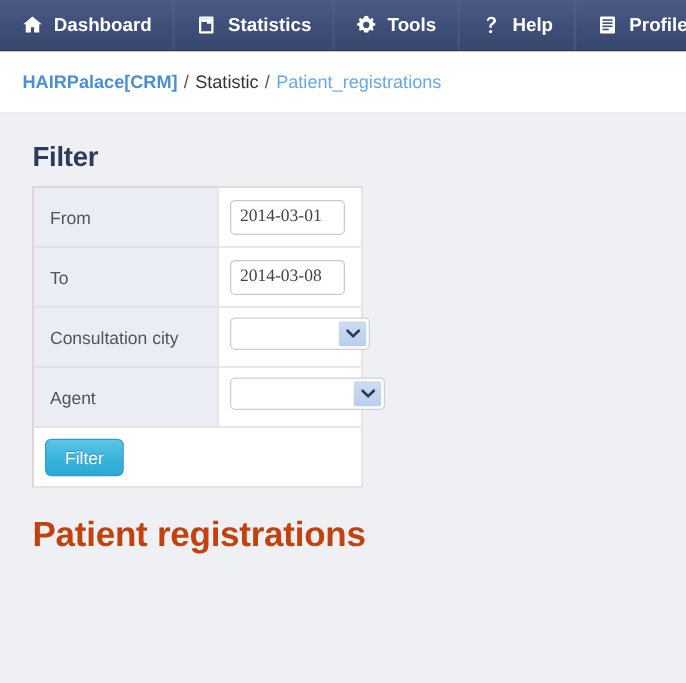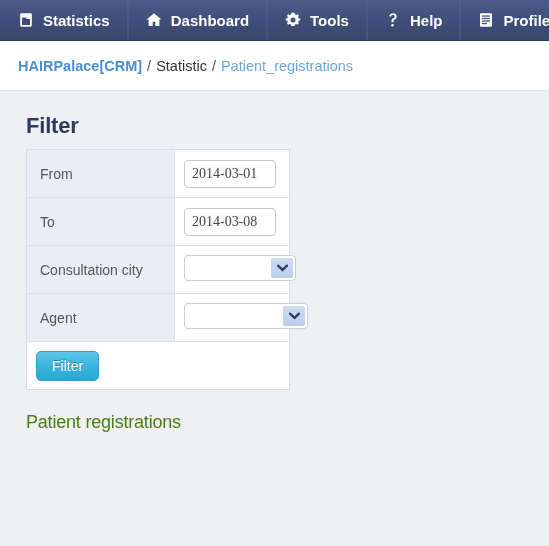--- a/index.html
+++ b/index.html
@@ -165,54 +165,54 @@
     border: 1px solid #2b9fc7;
     border-radius: 5px;
     padding: 6px 15px;
     cursor: pointer;
   }
 
   
   .results { margin-top: 22px; }
   h2.results-title {
     margin: 0 0 4px 0;
-    font-size: 18px;
-    font-weight: normal;
-    color: #4d7c0f;
+    font-size: 28px;
+    font-weight: bold;
+    color: #c2410c;
     letter-spacing: -0.2px;
   }
   .no-result {
     font-size: 14px;
     color: #3a4252;
   }
 </style>
 </head>
 <body>
 
 <div class="navbar">
+
+  <div class="nav-item">
+    <span class="nav-icon">
+      <svg width="18" height="18" viewBox="0 0 18 18">
+          <path d="M9 2.2 1.6 8.4h2V15h4.1v-4.2h2.6V15h4.1V8.4h2z" fill="#fff"></path>
+        </svg>
+    </span>
+    <span class="nav-label">Dashboard</span>
+  </div>
 
   <div class="nav-item">
     <span class="nav-icon">
       <svg width="18" height="18" viewBox="0 0 18 18">
         <rect x="3.2" y="2.2" width="11.6" height="13.6" rx="1" fill="#fff"></rect>
         <rect x="5" y="4" width="8" height="10" fill="#3f4f79"></rect>
         <rect x="5" y="4" width="8" height="2.6" fill="#fff"></rect>
         <rect x="9.6" y="4" width="3.4" height="4" fill="#fff"></rect>
       </svg>
     </span>
     <span class="nav-label">Statistics</span>
-  </div>
-
-  <div class="nav-item">
-    <span class="nav-icon">
-      <svg width="18" height="18" viewBox="0 0 18 18">
-          <path d="M9 2.2 1.6 8.4h2V15h4.1v-4.2h2.6V15h4.1V8.4h2z" fill="#fff"></path>
-        </svg>
-    </span>
-    <span class="nav-label">Dashboard</span>
   </div>
 
   <div class="nav-item">
     <span class="nav-icon">
       <svg width="18" height="18" viewBox="0 0 18 18">
         <path fill="#fff" d="M9 1.6l1.5.35.5 1.6 1.35.55 1.45-.8 1.1 1.1-.8 1.45.55 1.35 1.6.5v1.58l-1.6.5-.55 1.35.8 1.45-1.1 1.1-1.45-.8-1.35.55-.5 1.6H7.4l-.5-1.6-1.35-.55-1.45.8-1.1-1.1.8-1.45-.55-1.35-1.6-.5V7.7l1.6-.5.55-1.35-.8-1.45 1.1-1.1 1.45.8L6.9 3.55l.5-1.6z"></path>
         <circle cx="9" cy="8.9" r="2.5" fill="#3f4f79"></circle>
       </svg>
     </span>
     <span class="nav-label">Tools</span>

